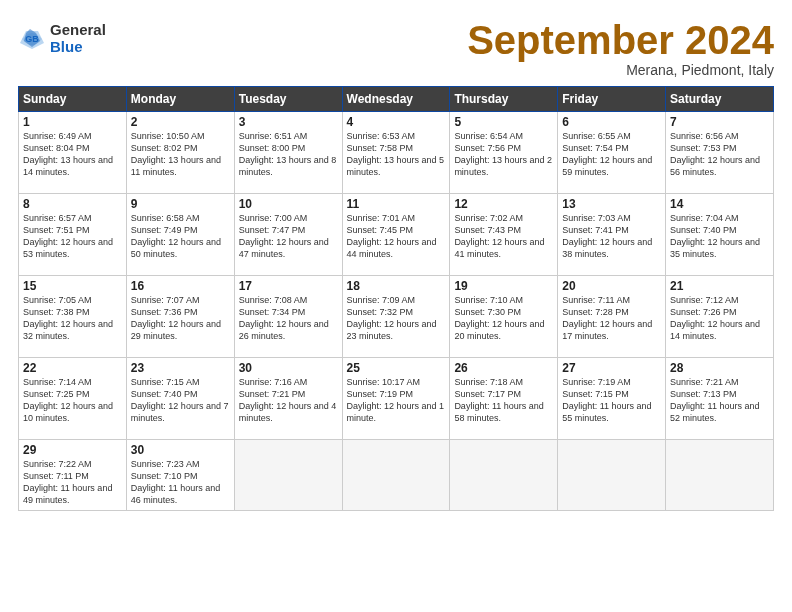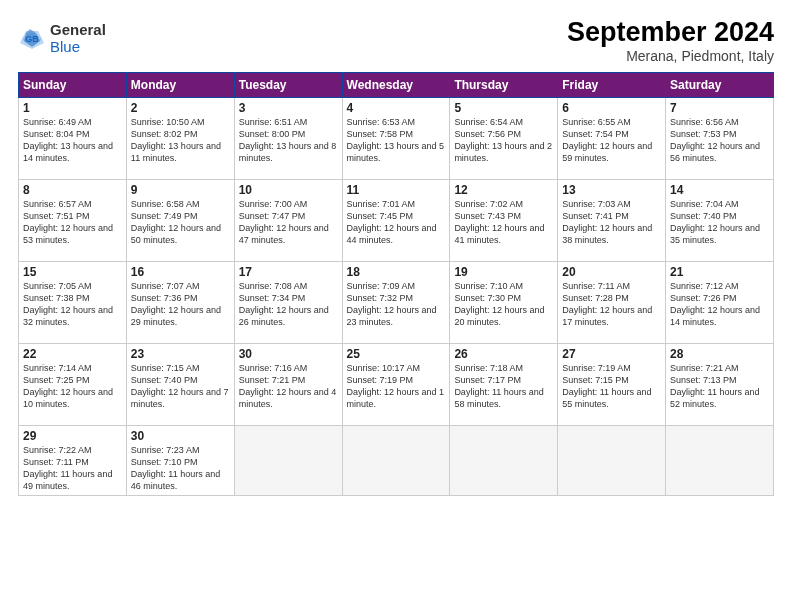--- a/index.html
+++ b/index.html
@@ -32,48 +32,48 @@
       flex-direction: column;
       line-height: 1.1;
     }
     .logo-general {
       font-size: 15px;
       font-weight: bold;
       color: #333;
     }
     .logo-blue {
       font-size: 15px;
-      font-weight: normal;
+      font-weight: bold;
       color: #1565c0;
     }
     .logo-icon {
       width: 28px;
       height: 28px;
       margin-right: 4px;
     }
     .title-block {
       text-align: right;
     }
     .month-title {
-      font-size: 27px;
-      font-weight: bold;
-      color: #000000;
+      font-size: 40px;
+      font-weight: bold;
+      color: #a16207;
       line-height: 1.1;
     }
     .location {
       font-size: 14px;
       color: #444;
     }
     .calendar {
       width: 100%;
       border-collapse: collapse;
       table-layout: fixed;
     }
     .calendar th {
-      background: #701a75;
+      background: #404040;
       color: #fff;
       font-size: 12px;
       font-weight: bold;
       padding: 5px 4px;
       text-align: left;
       border: 1px solid #0d47a1;
     }
     .calendar td {
       border: 1px solid #ccc;
       vertical-align: top;

